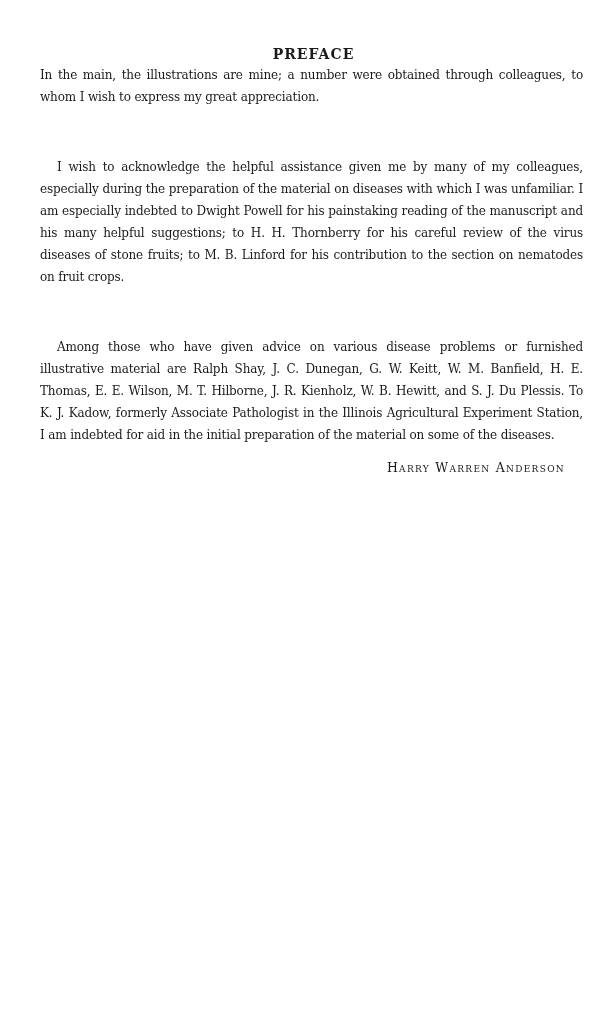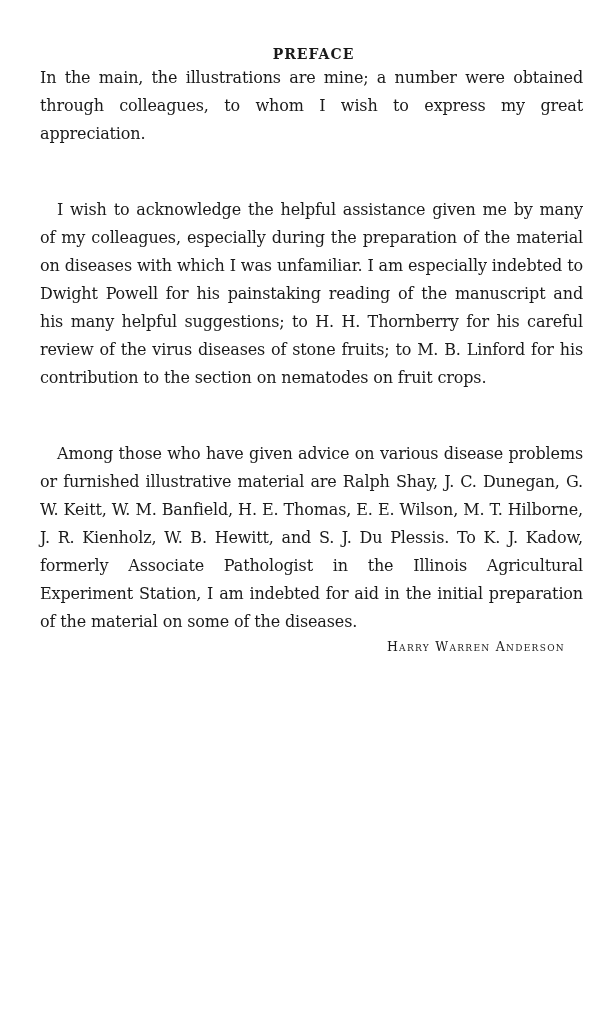--- a/index.html
+++ b/index.html
@@ -1,25 +1,25 @@
 <!DOCTYPE html>
 <html><head>
 <meta charset="utf-8">
 <style>
   html, body { margin: 0; padding: 0; background: #ffffff; }
   body { width: 600px; height: 1020px; position: relative; overflow: hidden; }
   .page { position: absolute; left: 40px; top: 44px; width: 543px; color: #1a1a1a;
           font-family: "DejaVu Serif", "Liberation Serif", serif; }
   .heading { text-align: center; font-size: 14px; font-weight: bold; letter-spacing: 1px;
              height: 20px; line-height: 20px; margin-left: 4px; }
-  p { margin: 0; font-size: 16px; line-height: 28px; text-align: justify;
+  p { margin: 0; font-size: 12px; line-height: 22px; text-align: justify;
       text-align-last: left; letter-spacing: -0.15px; word-spacing: 0px; }
   p.indent { text-indent: 17px; margin-top: 48px; }
   .sig { text-align: right; margin-right: 18px; font-size: 12.5px; letter-spacing: 1.3px;
-         font-variant: small-caps; line-height: 20px; margin-top: 1px; }
+         font-variant: small-caps; line-height: 20px; margin-top: 12px; }
 </style>
 </head>
 <body>
 
 <div class="page">
   <div class="heading">PREFACE</div>
   <p>In the main, the illustrations are mine; a number were obtained through colleagues, to whom I wish to express my great appreciation.</p>
   <p class="indent">I wish to acknowledge the helpful assistance given me by many of my colleagues, especially during the preparation of the material on diseases with which I was unfamiliar. I am especially indebted to Dwight Powell for his painstaking reading of the manuscript and his many helpful suggestions; to H. H. Thornberry for his careful review of the virus diseases of stone fruits; to M. B. Linford for his contribution to the section on nematodes on fruit crops.</p>
   <p class="indent">Among those who have given advice on various disease problems or furnished illustrative material are Ralph Shay, J. C. Dunegan, G. W. Keitt, W. M. Banfield, H. E. Thomas, E. E. Wilson, M. T. Hilborne, J. R. Kienholz, W. B. Hewitt, and S. J. Du Plessis. To K. J. Kadow, formerly Associate Pathologist in the Illinois Agricultural Experiment Station, I am indebted for aid in the initial preparation of the material on some of the diseases.</p>
   <div class="sig">Harry Warren Anderson</div>

